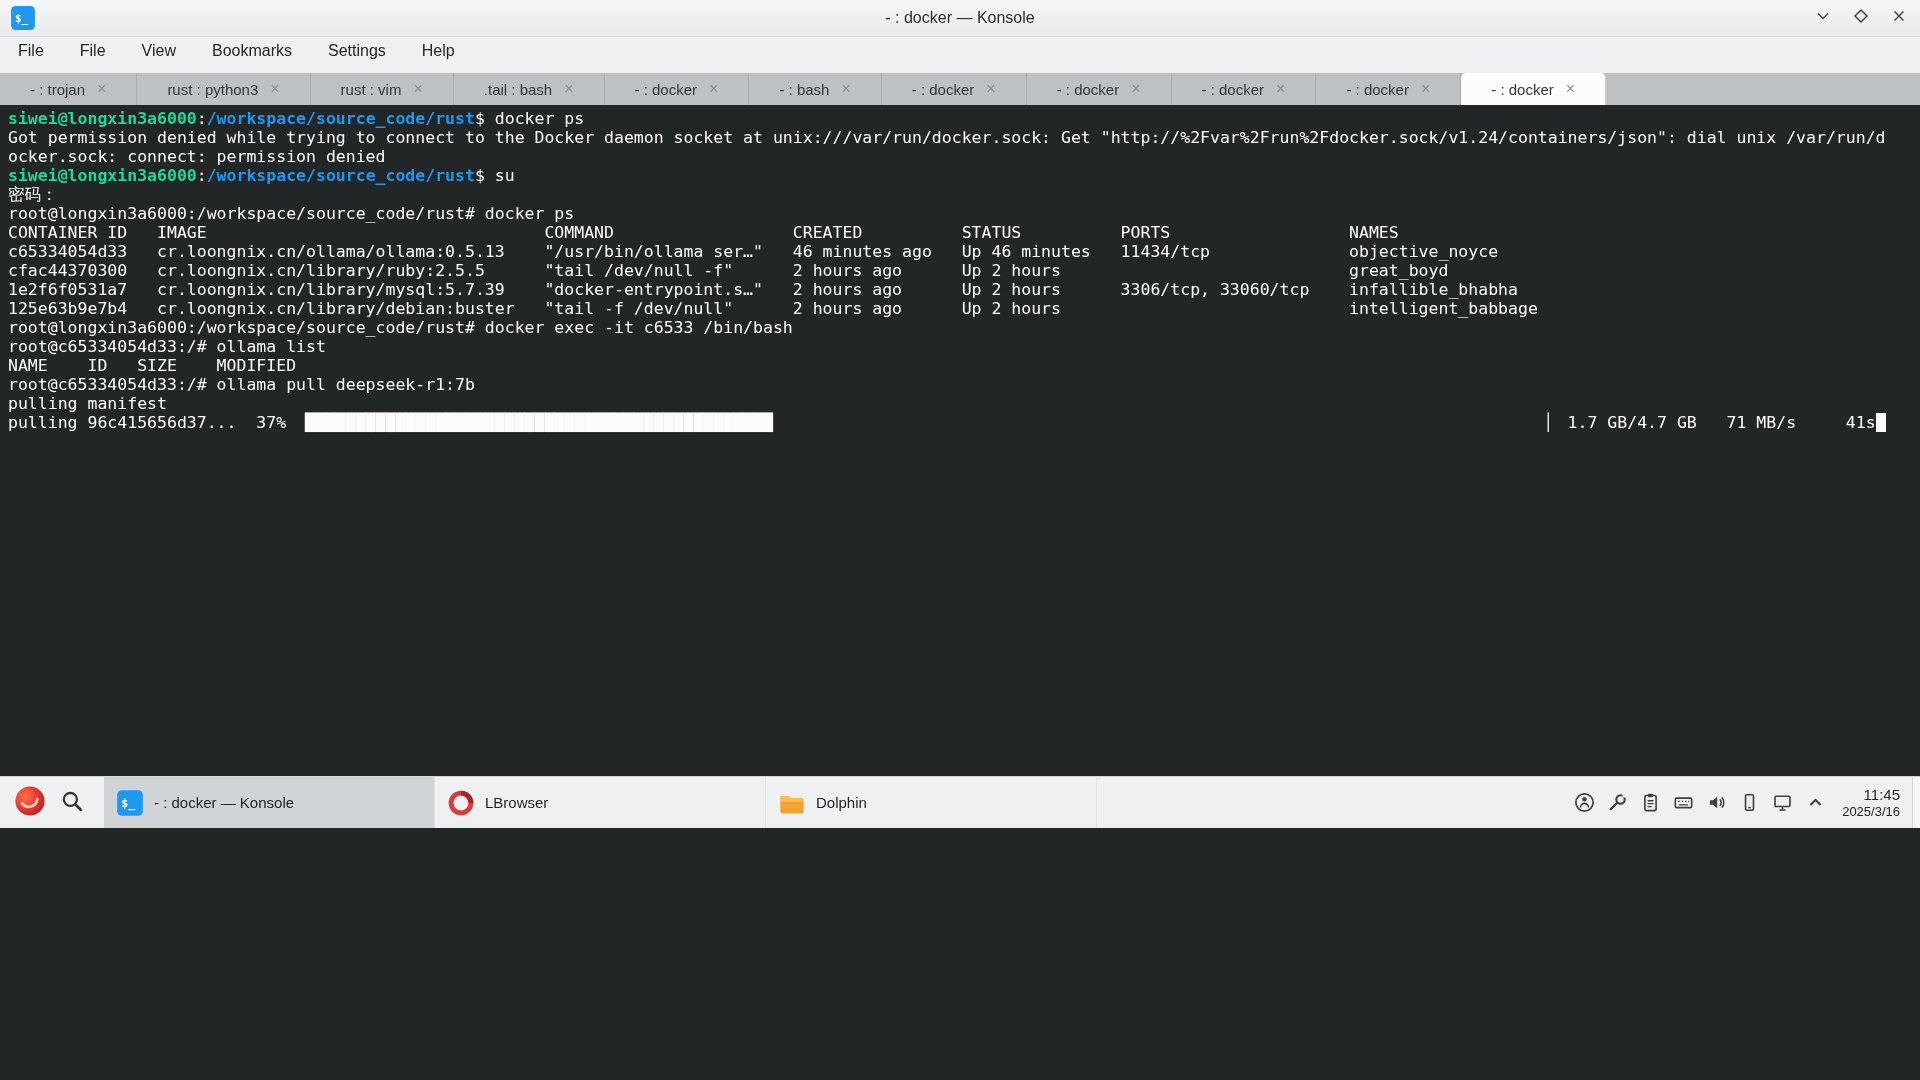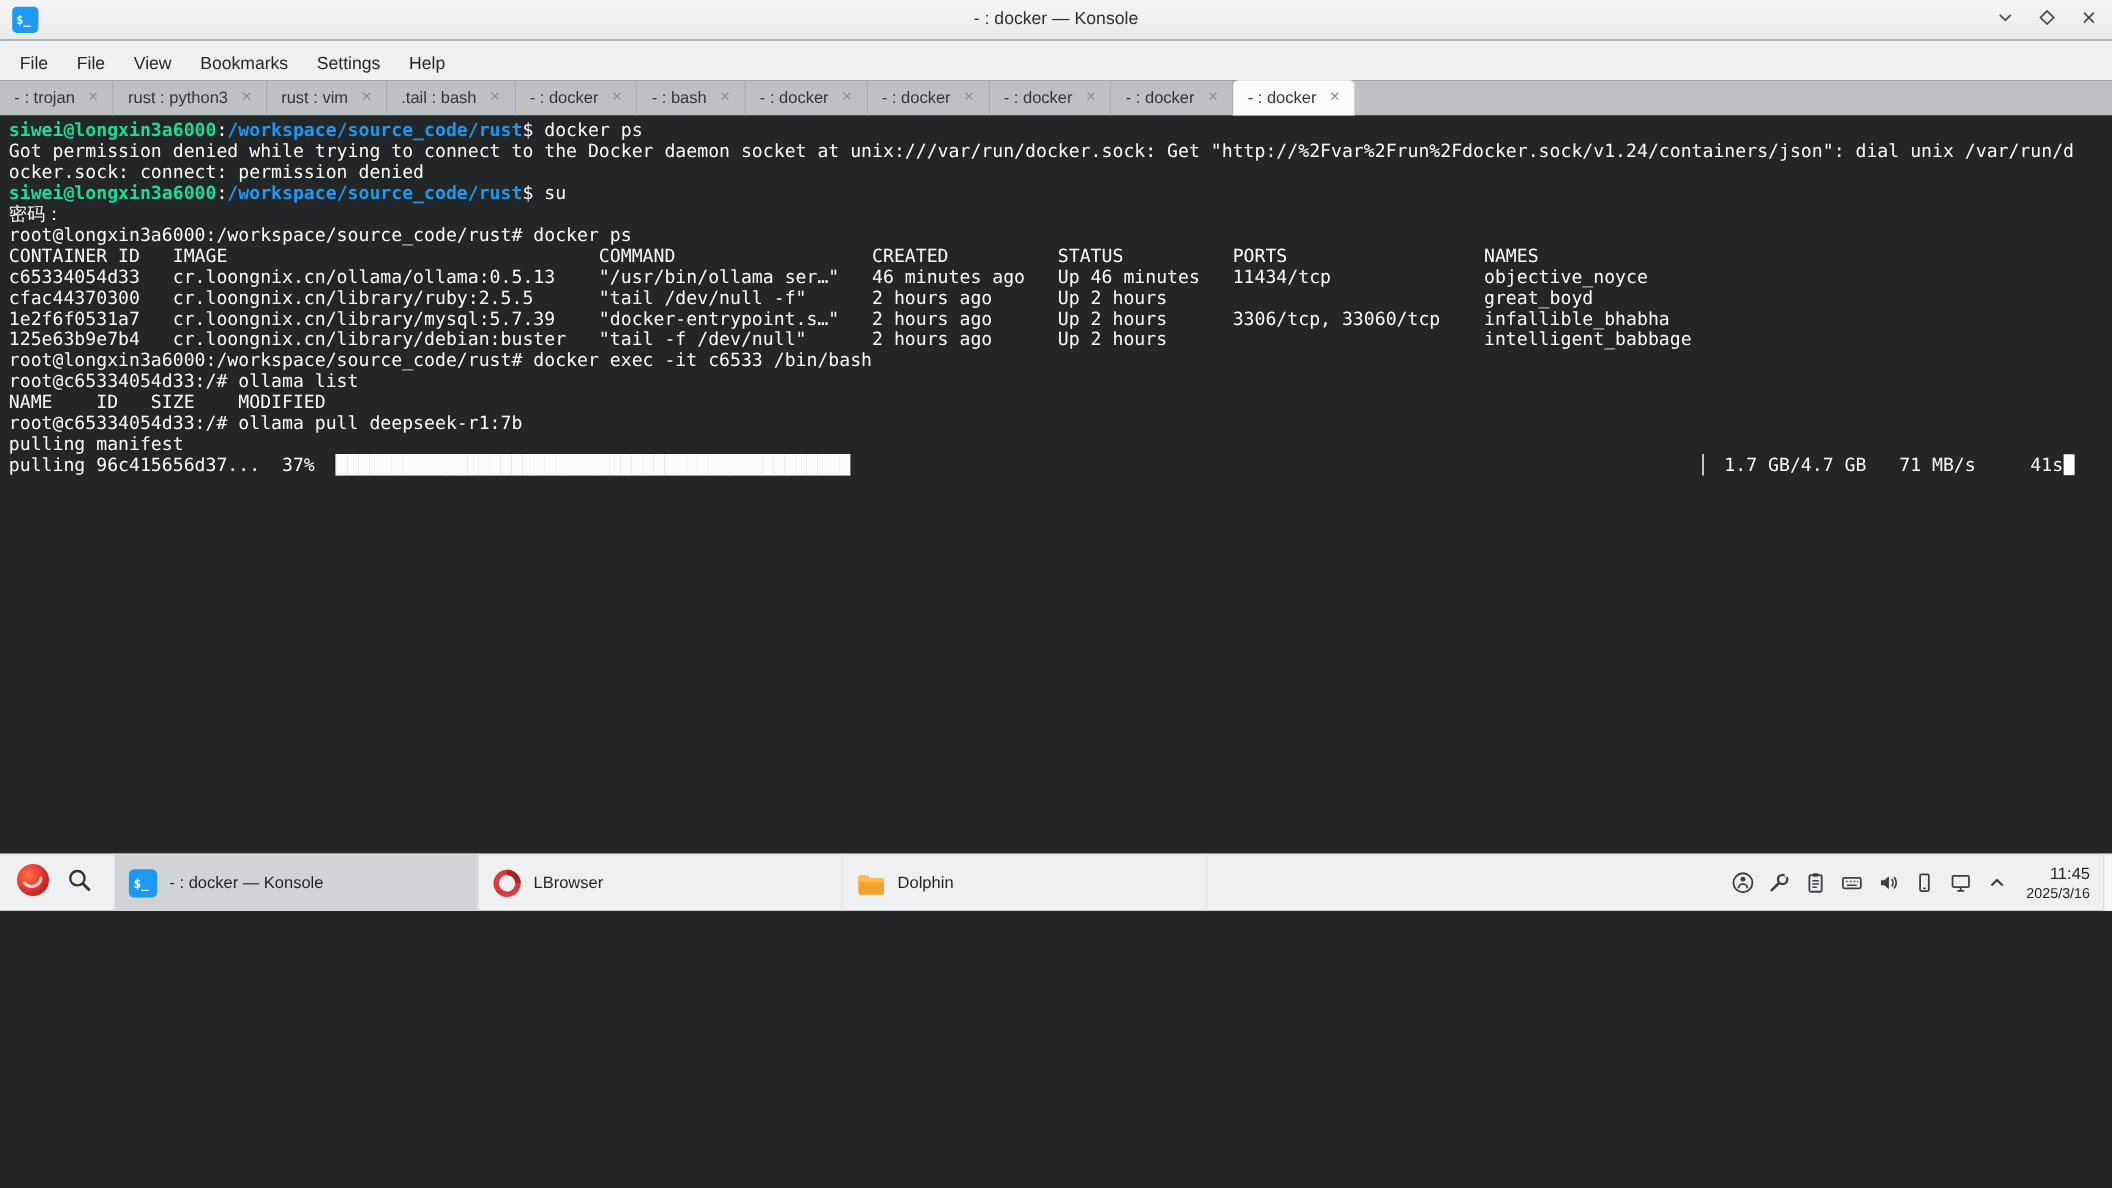--- a/index.html
+++ b/index.html
@@ -17,28 +17,28 @@
   }
   .titlebar .title {
     position:absolute; left:0; right:0; text-align:center;
     font-size:16px; color:#2b2e31;
   }
   .app-icon { width:26px; height:26px; display:flex; align-items:center; justify-content:center; z-index:1; }
   .win-controls { margin-left:auto; display:flex; gap:16px; z-index:1; }
   .win-btn { width:22px; height:22px; display:flex; align-items:center; justify-content:center; }
   
   .menubar {
-    height:36px; background:#eff0f1; display:flex; align-items:flex-end;
-    padding:0 6px; gap:2px;
+    height:36px; background:#eff0f1; display:flex; align-items:flex-start;
+    padding:0 6px; gap:12px;
   }
   .menu-item { padding:5px 12px; font-size:16px; color:#232627; border-radius:3px; }
   
   .tabbar { height:32px; background:#bdc1c4; display:flex; align-items:stretch; }
   .tab {
-    display:flex; align-items:center; gap:12px; padding:0 13px;
+    display:flex; align-items:center; gap:12px; padding:0 30px;
     font-size:15px; color:#31363b; border-right:1px solid #a9adb0;
     white-space:nowrap;
   }
   .tab.active { background:#fcfcfc; border-right:1px solid #d0d2d4; border-radius:5px 5px 0 0; }
   .tab-close { color:#878f94; font-size:16px; line-height:1; }
   
   .terminal { height:671px; background:var(--term-bg,#232627); padding:4px 0 0 8px; cursor:text; }
   .terminal pre {
     margin:0; font-family:"DejaVu Sans Mono",monospace;
     font-size:16.5px; line-height:19px; color:var(--term-fg,#fcfcfc);

